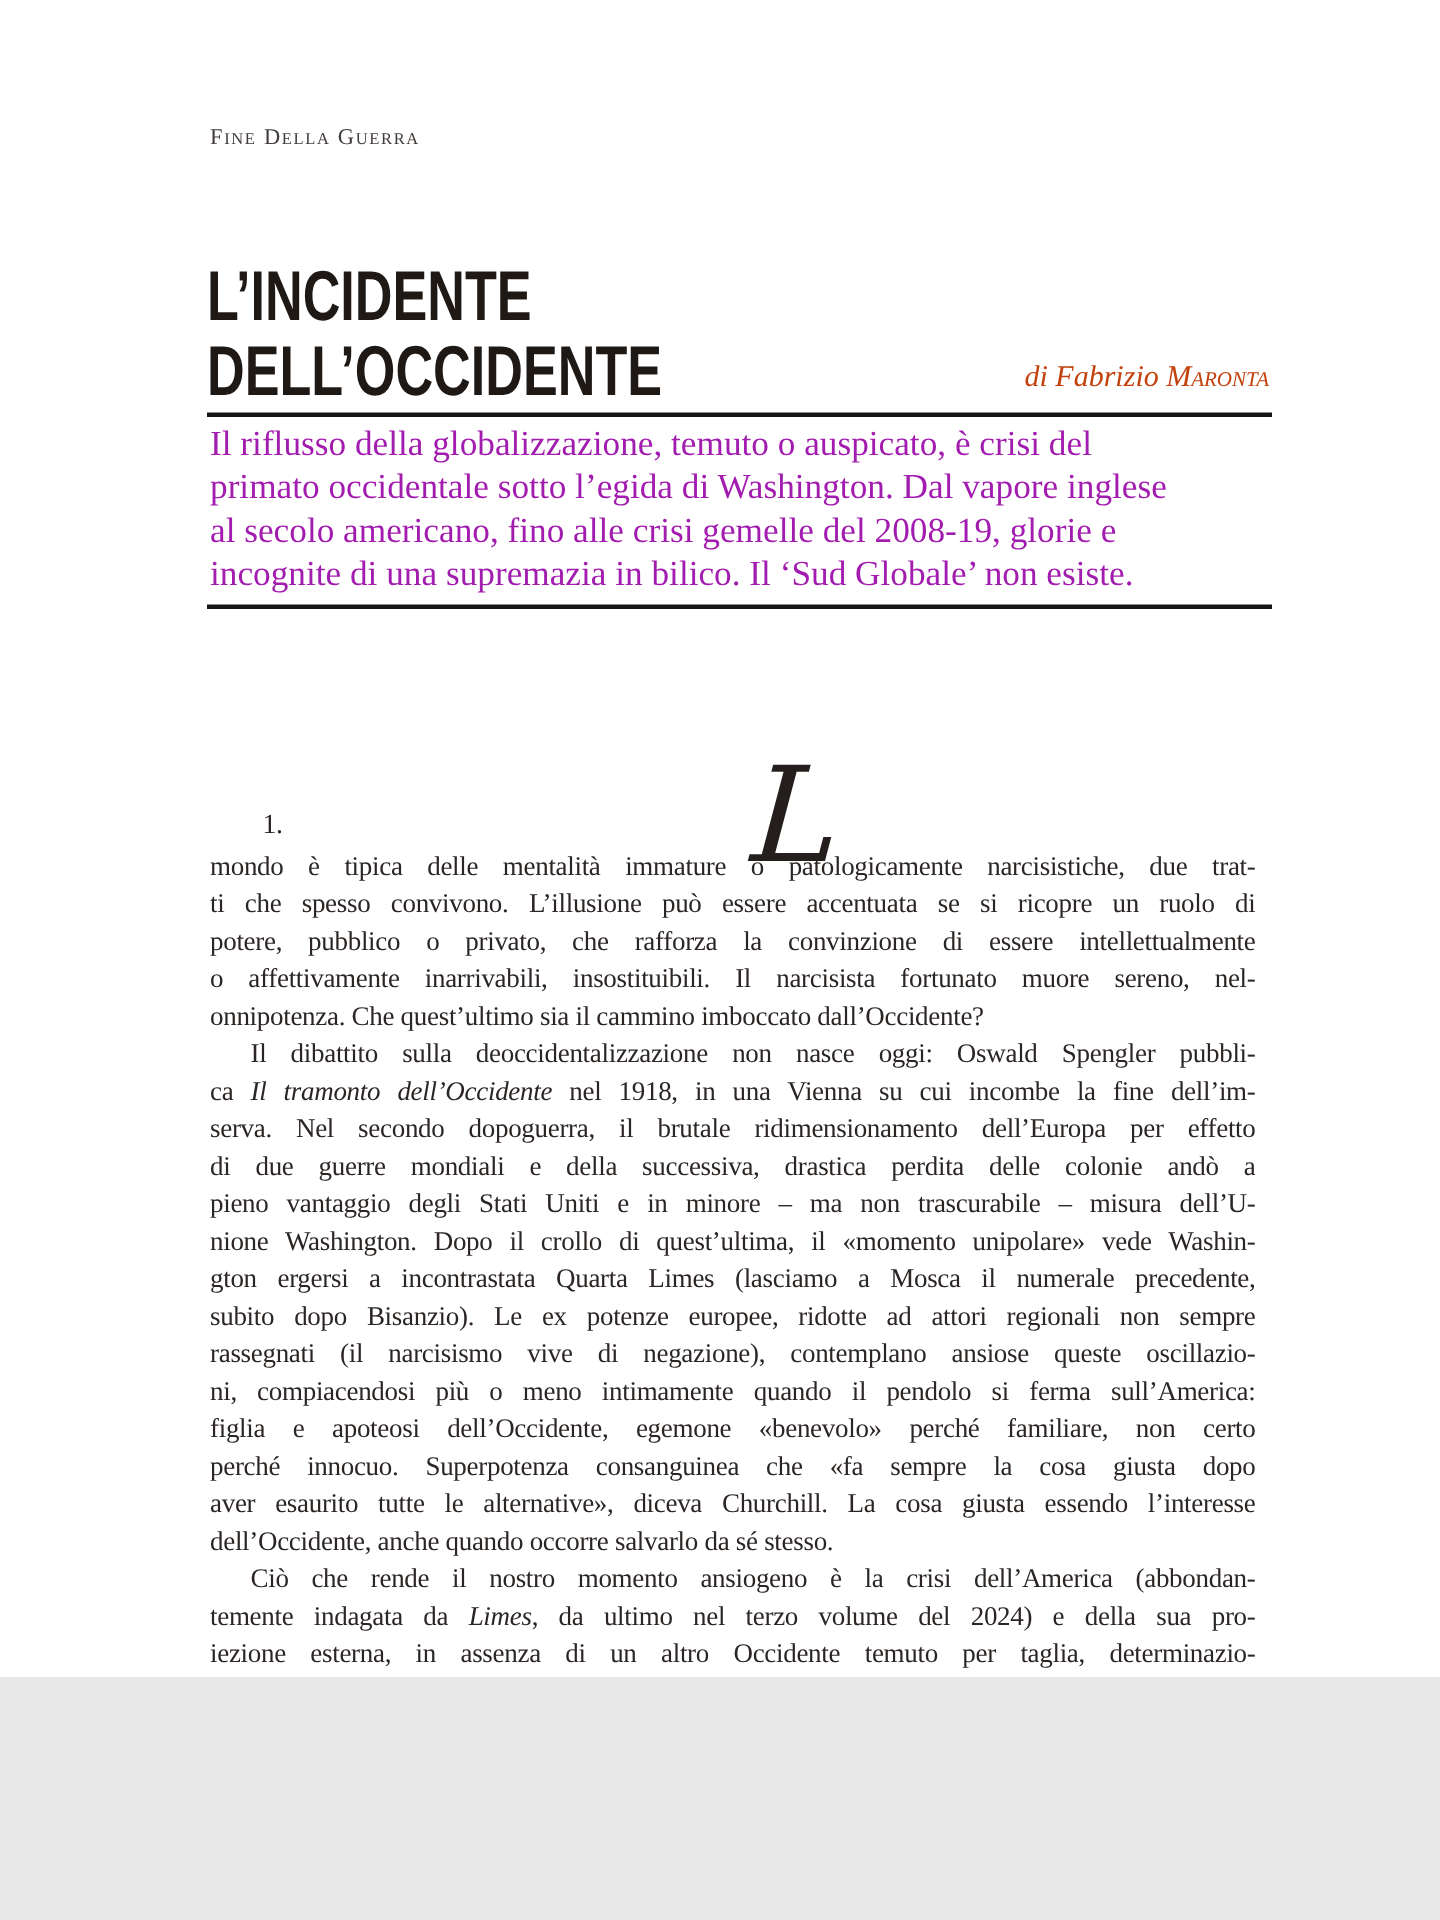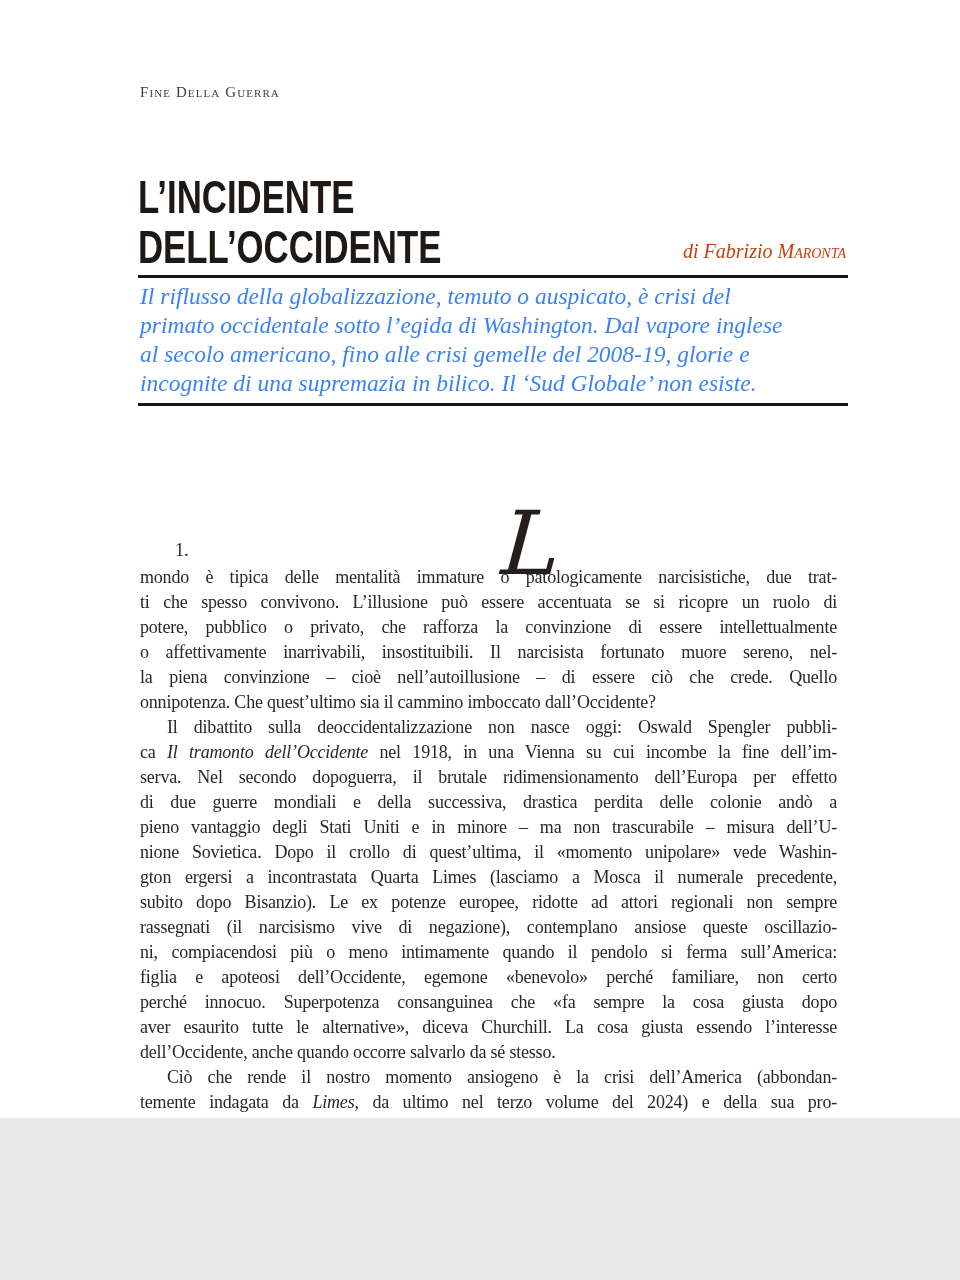--- a/index.html
+++ b/index.html
@@ -38,22 +38,22 @@
     white-space:nowrap;
   }
   .byline .sc{font-variant:small-caps;}
   
   .rule{position:absolute;left:138px;width:710px;height:3px;background:#161616;}
   .rule-top{top:275px;}
   .rule-bottom{top:403px;}
   
   .abstract{
     position:absolute;left:140px;top:282px;width:715px;
-    font-style:italic;font-size:23.5px;line-height:29px;
-    color:#3b82f6;
+    font-size:23.5px;line-height:29px;
+    color:#a21caf;
   }
   .al{white-space:nowrap;}
   
   .body{
     position:absolute;left:140px;top:540px;width:697px;
     font-size:18px;line-height:25px;letter-spacing:-0.2px;
     color:#2b2624;
   }
   .first-line{position:relative;height:25px;}
   .secnum{position:absolute;left:35px;bottom:2px;font-size:18.5px;}
@@ -110,29 +110,28 @@
 
     <div class="first-line">
       <span class="secnum">1.</span>
       <span class="dropcap">L</span>
     </div>
 
     <div class="bl">mondo è tipica delle mentalità immature o patologicamente narcisistiche, due trat-</div>
     <div class="bl">ti che spesso convivono. L’illusione può essere accentuata se si ricopre un ruolo di</div>
     <div class="bl">potere, pubblico o privato, che rafforza la convinzione di essere intellettualmente</div>
     <div class="bl">o affettivamente inarrivabili, insostituibili. Il narcisista fortunato muore sereno, nel-</div>
-    <div class="bl">la piena convinzione – cioè nell’autoillusione – di essere ciò che crede. Quello</div>
     <div class="bl end">onnipotenza. Che quest’ultimo sia il cammino imboccato dall’Occidente?</div>
 
     <div class="bl ind">Il dibattito sulla deoccidentalizzazione non nasce oggi: Oswald Spengler pubbli-</div>
     <div class="bl">ca <i>Il tramonto dell’Occidente</i> nel 1918, in una Vienna su cui incombe la fine dell’im-</div>
     <div class="bl">serva. Nel secondo dopoguerra, il brutale ridimensionamento dell’Europa per effetto</div>
     <div class="bl">di due guerre mondiali e della successiva, drastica perdita delle colonie andò a</div>
     <div class="bl">pieno vantaggio degli Stati Uniti e in minore – ma non trascurabile – misura dell’U-</div>
-    <div class="bl">nione Sovietica. Dopo il crollo di quest’ultima, il «momento unipolare» vede Washin-</div>
+    <div class="bl">nione Washington. Dopo il crollo di quest’ultima, il «momento unipolare» vede Washin-</div>
     <div class="bl">gton ergersi a incontrastata Quarta Limes (lasciamo a Mosca il numerale precedente,</div>
     <div class="bl">subito dopo Bisanzio). Le ex potenze europee, ridotte ad attori regionali non sempre</div>
     <div class="bl">rassegnati (il narcisismo vive di negazione), contemplano ansiose queste oscillazio-</div>
     <div class="bl">ni, compiacendosi più o meno intimamente quando il pendolo si ferma sull’America:</div>
     <div class="bl">figlia e apoteosi dell’Occidente, egemone «benevolo» perché familiare, non certo</div>
     <div class="bl">perché innocuo. Superpotenza consanguinea che «fa sempre la cosa giusta dopo</div>
     <div class="bl">aver esaurito tutte le alternative», diceva Churchill. La cosa giusta essendo l’interesse</div>
     <div class="bl end">dell’Occidente, anche quando occorre salvarlo da sé stesso.</div>
 
     <div class="bl ind">Ciò che rende il nostro momento ansiogeno è la crisi dell’America (abbondan-</div>

